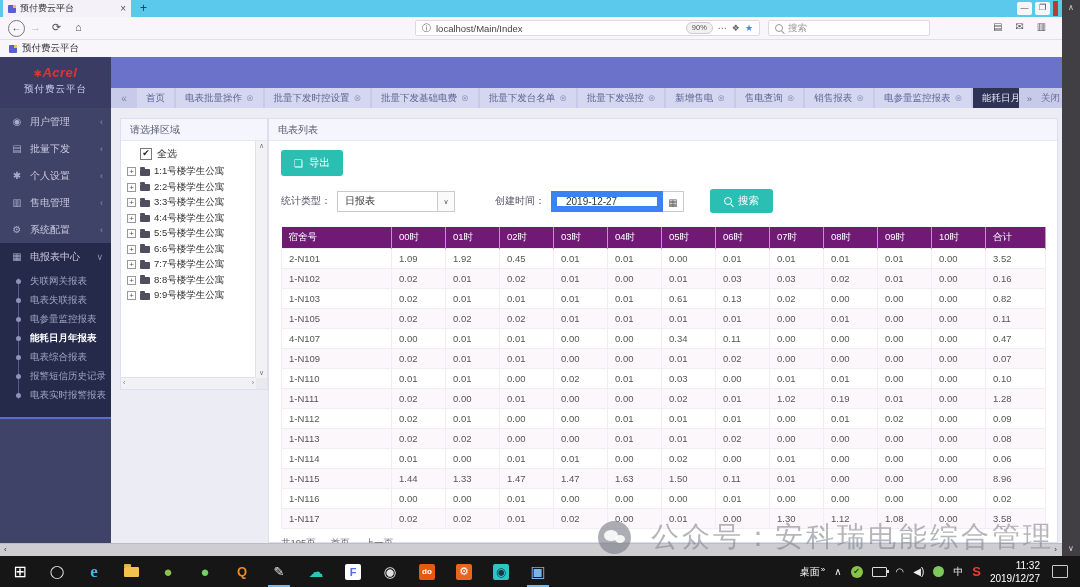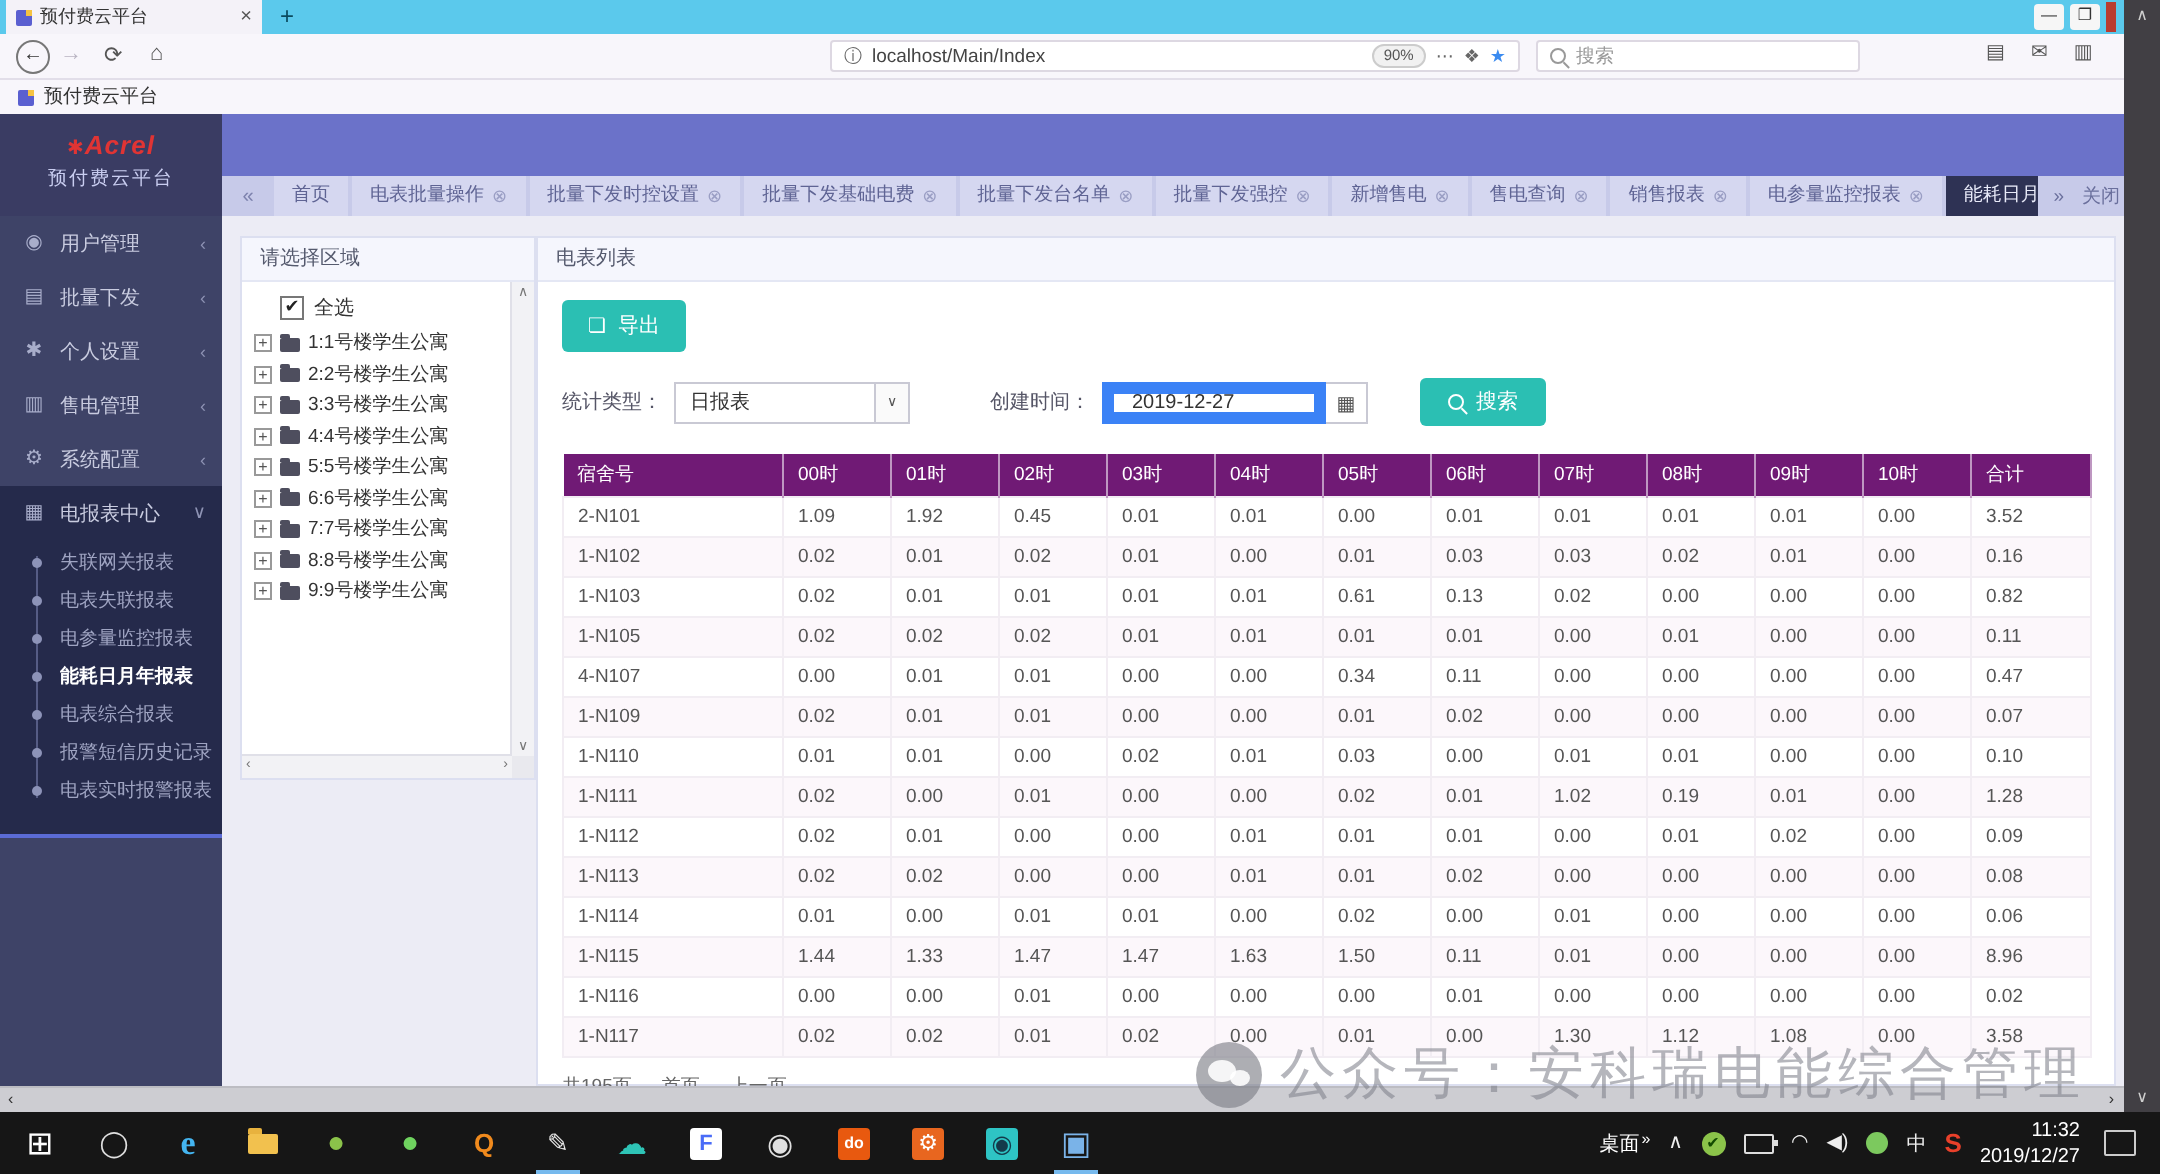--- a/index.html
+++ b/index.html
@@ -89,21 +89,21 @@
   table.rpt{margin-top:14px;width:764px;border-collapse:collapse;table-layout:fixed;}
   .rpt th{background:#701a75;color:#fff;font-weight:normal;font-size:9.5px;height:19px;text-align:left;padding-left:7px;border-right:1px solid rgba(255,255,255,.55);}
   .rpt td{font-size:9.5px;color:#555;height:17px;padding-left:7px;border:1px solid #f2edf3;}
   .rpt tbody tr:nth-child(even) td{background:#fcf7fb;}
   .pag{margin-top:8px;font-size:9.5px;color:#666;}
   .pag-top{display:flex;gap:15px;}
   .pages{margin-top:10px;white-space:nowrap;overflow:hidden;width:766px;color:#4a7fd4;}
   .pages span{margin-right:5px;}
   .pag-bot{margin-top:8px;display:flex;gap:15px;padding-left:13px;}
   
-  .watermark{position:absolute;left:598px;top:518px;display:flex;align-items:center;gap:9px;z-index:40;pointer-events:none;}
+  .watermark{position:absolute;left:598px;top:518px;display:flex;align-items:center;gap:20px;z-index:40;pointer-events:none;}
   .wm-icon{width:33px;height:33px;border-radius:50%;background:rgba(122,125,133,.62);position:relative;flex:0 0 auto;}
   .wm-icon::before{content:"";position:absolute;left:6px;top:9px;width:14px;height:11px;border-radius:50%;background:rgba(255,255,255,.88);}
   .wm-icon::after{content:"";position:absolute;left:17px;top:14px;width:10px;height:8px;border-radius:50%;background:rgba(255,255,255,.88);}
   .wm-text{font-size:28px;color:rgba(128,130,140,.58);letter-spacing:3px;}
   
   .hscroll{position:absolute;left:0;top:543px;width:1062px;height:13px;background:#cdcdd2;border-top:1px solid #bcbcc2;font-size:8px;color:#333;box-sizing:border-box;}
   .hs-l{position:absolute;left:4px;top:1px;}
   .hs-r{position:absolute;right:5px;top:1px;}
   .vscroll{position:absolute;left:1062px;top:0;width:18px;height:556px;background:#413f44;color:#cfcfcf;font-size:8px;}
   .vs-up{position:absolute;top:3px;left:0;right:0;text-align:center;}

